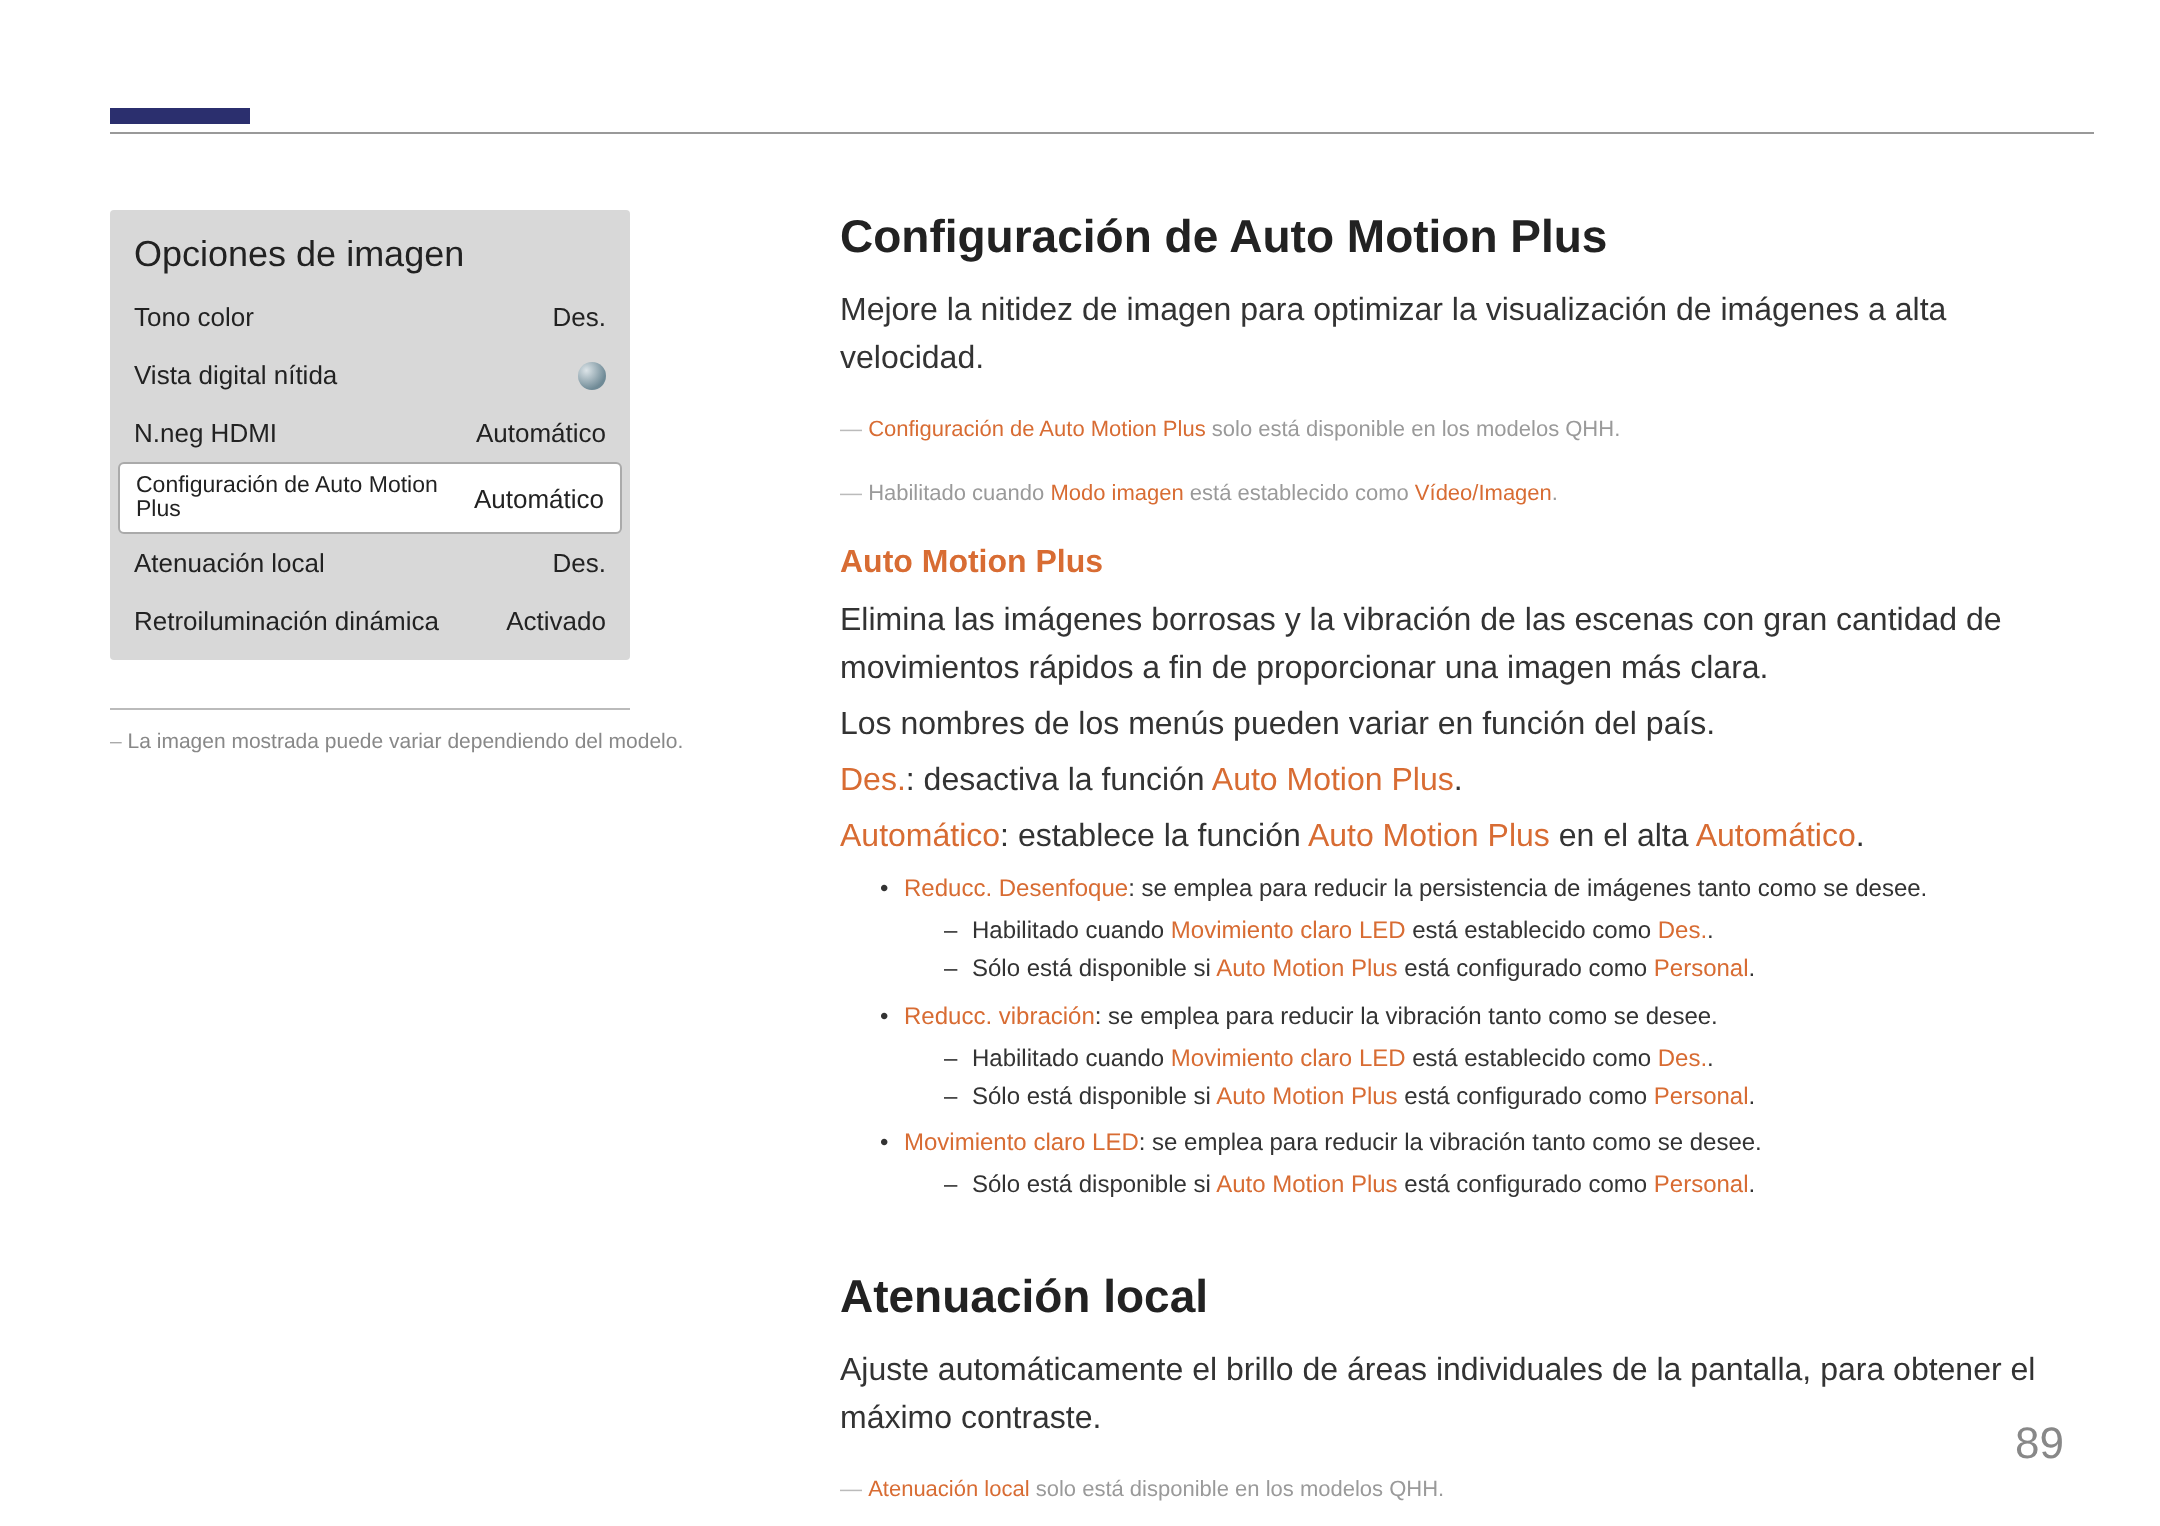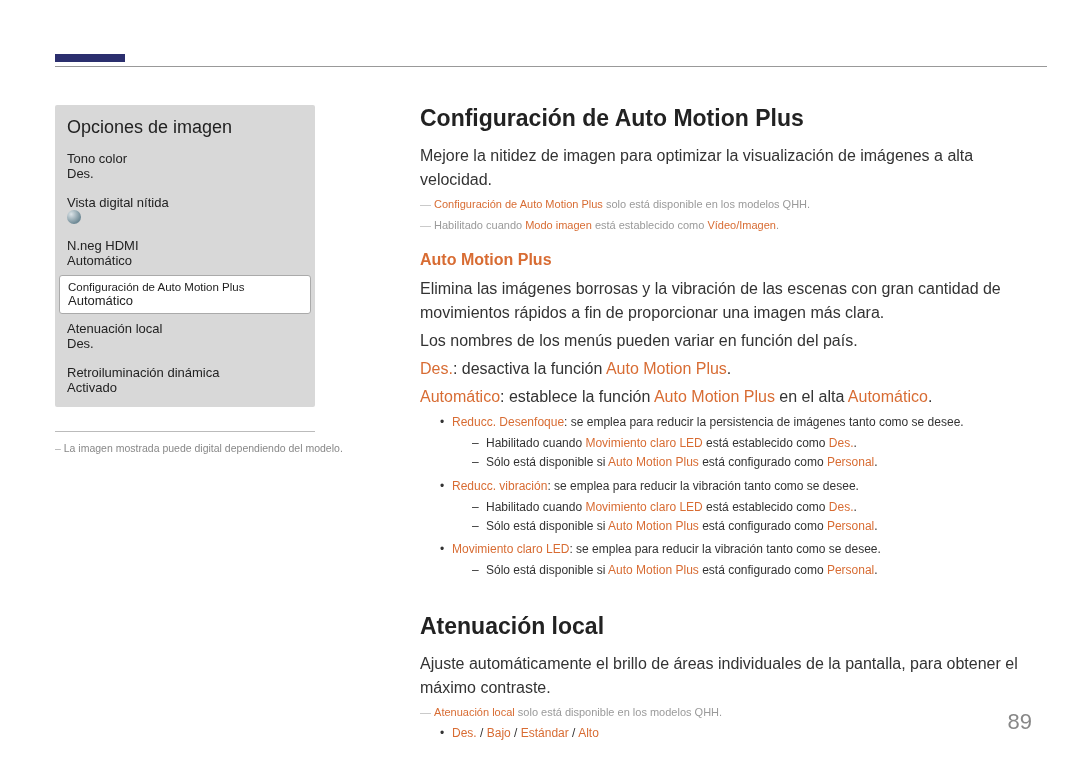--- a/index.html
+++ b/index.html
@@ -44,24 +44,24 @@
     border-radius: 2px;
   }
   .menu-title {
     font-size: 18px;
     padding: 12px 12px 6px 12px;
     color: #222;
   }
   .menu-item {
     display: flex;
     justify-content: space-between;
+    align-items: center;
     padding: 7px 12px;
     font-size: 13px;
     color: #222;
-    flex-direction: column;
   }
   .menu-item.highlight {
     background: #fff;
     margin: 0 4px;
     border: 1px solid #aaa;
     border-radius: 3px;
     padding: 5px 8px;
   }
   .menu-item.highlight .mi-label { font-size: 11.5px; }
   .mi-label { padding-right: 6px; }
@@ -101,21 +101,21 @@
     font-size: 16px;
     margin: 4px 0;
     line-height: 1.5;
     color: #333;
   }
   .indent1 { margin-left: 20px; }
   .red { color: #d86c33; }
   .note-line {
     font-size: 11px;
     color: #9a9a9a;
-    margin: 4px 0;
+    margin: 15px 0;
     line-height: 1.5;
   }
   .note-line::before {
     content: "―  ";
     color: #bbb;
     letter-spacing: -2px;
     margin-right: 4px;
   }
   ul.bullets {
     list-style: none;
@@ -194,21 +194,21 @@
         <div class="menu-item">
           <span class="mi-label">Atenuación local</span>
           <span class="mi-value">Des.</span>
         </div>
         <div class="menu-item" style="padding-bottom:12px;">
           <span class="mi-label">Retroiluminación dinámica</span>
           <span class="mi-value">Activado</span>
         </div>
       </div>
       <div class="left-rule"></div>
-      <div class="left-note">La imagen mostrada puede digital dependiendo del modelo.</div>
+      <div class="left-note">La imagen mostrada puede variar dependiendo del modelo.</div>
     </div>
 
     <div class="right-col">
       <h1 class="section">Configuración de Auto Motion Plus</h1>
       <p class="body">Mejore la nitidez de imagen para optimizar la visualización de imágenes a alta velocidad.</p>
       <p class="note-line indent1">
         <span class="red">Configuración de Auto Motion Plus</span><span> solo está disponible en los modelos QHH.</span>
       </p>
       <p class="note-line indent1">
         <span>Habilitado cuando </span><span class="red">Modo imagen</span><span> está establecido como </span><span class="red">Vídeo/Imagen</span><span>.</span>

